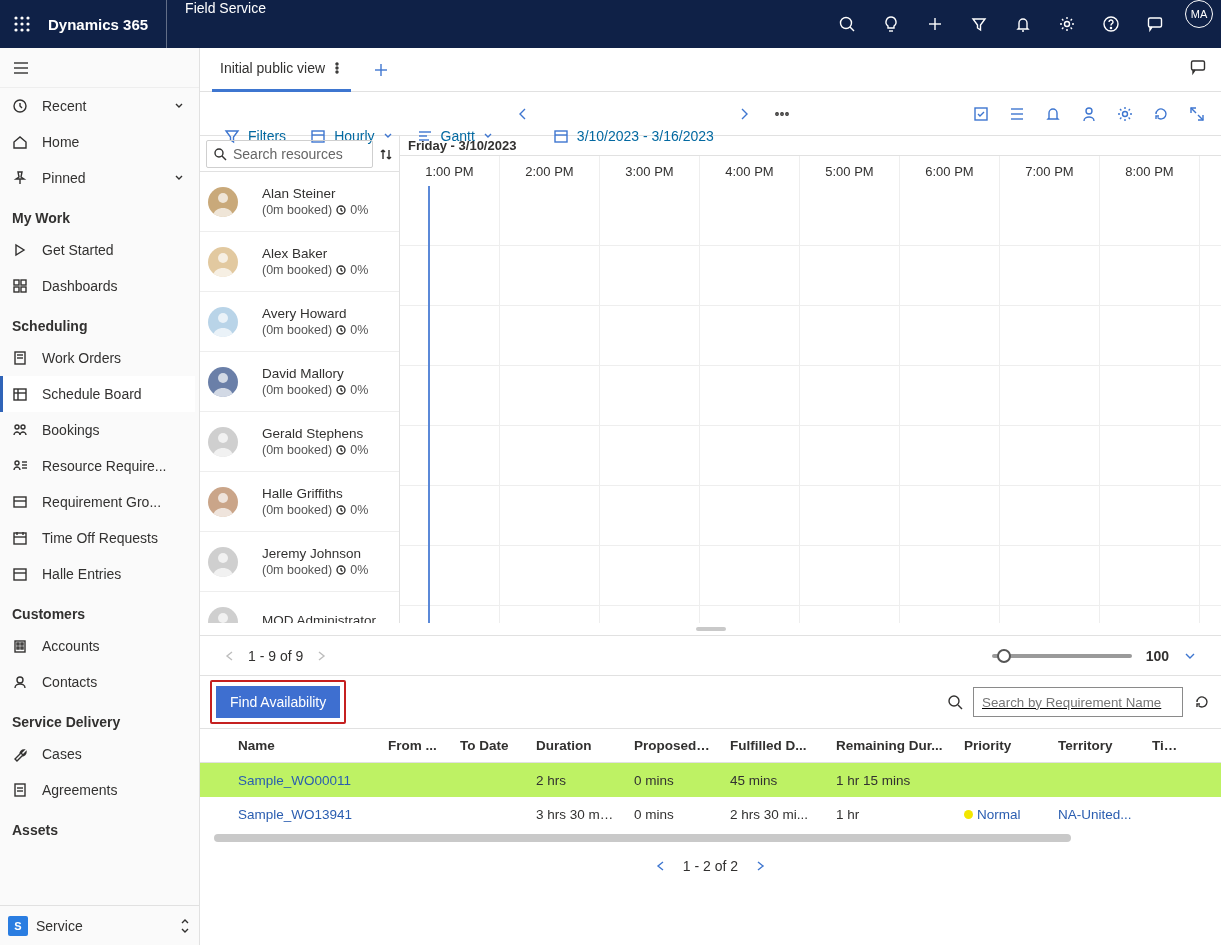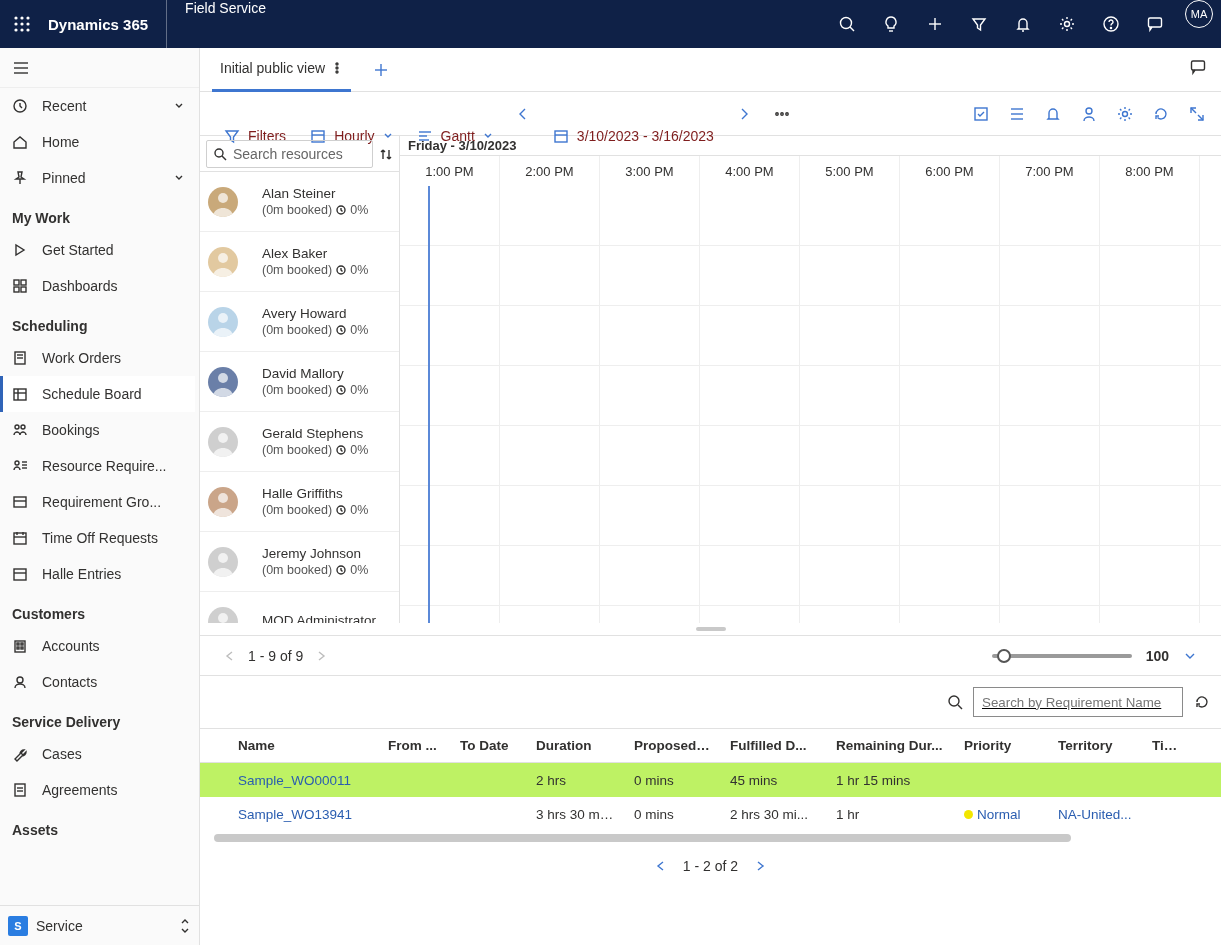--- a/index.html
+++ b/index.html
@@ -33,21 +33,21 @@
   
   .content { flex:1; position:relative; overflow:hidden; }
 
   .tabstrip { height:44px; border-bottom:1px solid #e1e1e1; display:flex; align-items:center; padding:0 12px; gap:6px;}
   .tabstrip .tab { height:44px; display:flex; align-items:center; gap:6px; padding:0 8px; border-bottom:3px solid #3e76d0; font-size:14px;}
   .tabstrip .addtab { margin-left:10px; color:#3e76d0; display:flex;align-items:center;justify-content:center;width:28px;height:28px;}
   .chaticon{ position:absolute; top:10px; right:14px; }
 
   .toolbar { height:44px; border-bottom:1px solid #e1e1e1; display:flex; align-items:center; padding:0 14px; gap:4px; font-size:14px;}
   .tb-btn{display:flex;align-items:center;gap:8px;padding:0 10px;height:32px;border-radius:2px;cursor:pointer;}
-  .tb-blue svg{stroke:#3e76d0;} .tb-blue{color:#7f1d1d;margin-top:44px;}
+  .tb-blue svg{stroke:#3e76d0;} .tb-blue{color:#0369a1;margin-top:44px;}
   .tb-arrow{width:32px;display:flex;align-items:center;justify-content:center;color:#3e76d0;}
   .tb-right{margin-left:auto;display:flex;gap:16px;align-items:center;color:#3e76d0;}
   .tb-right .ic{width:20px;height:20px;display:flex;align-items:center;justify-content:center;}
 
   .board { display:flex; height:500px; border-bottom:1px solid #e1e1e1; flex-direction:column;}
   .board-grid{flex:1;display:flex;overflow:hidden;}
   .rescol { width:200px; border-right:1px solid #e1e1e1; display:flex; flex-direction:column;}
   .reshead { height:36px; border-bottom:1px solid #e1e1e1; display:flex; align-items:center; padding:0 6px; gap:6px;}
   .reshead .srch{flex:1; height:28px; border:1px solid #cfcfcf; border-radius:2px; display:flex;align-items:center; padding:0 6px; gap:6px; color:#666;}
   .timeheadwrap{flex:1;overflow:hidden;border-bottom:0;}
@@ -635,20 +635,23 @@
             <div class="knob"></div>
           </div>
         <span style="font-weight:600">100</span>
         <svg class="ico ico-b" width="14" height="14">
             <path d="M3 5l4 4 4-4"></path>
           </svg>
       </div>
     </div>
 
     <div class="reqbar">
+      <span class="hlbox">
+        <button class="findbtn">Find Availability</button>
+      </span>
       <div class="spacer"></div>
       <svg class="ico ic" width="16" height="16">
           <circle cx="7" cy="7" r="5"></circle>
           <line x1="11" y1="11" x2="15" y2="15"></line>
         </svg>
       <input class="sinp" placeholder="Search by Requirement Name" style="">
       <svg class="ico" width="18" height="18">
           <path d="M4 9a5 5 0 1 1 1.5 3.5"></path>
           <path d="M4 14v-3h3"></path>
         </svg>

